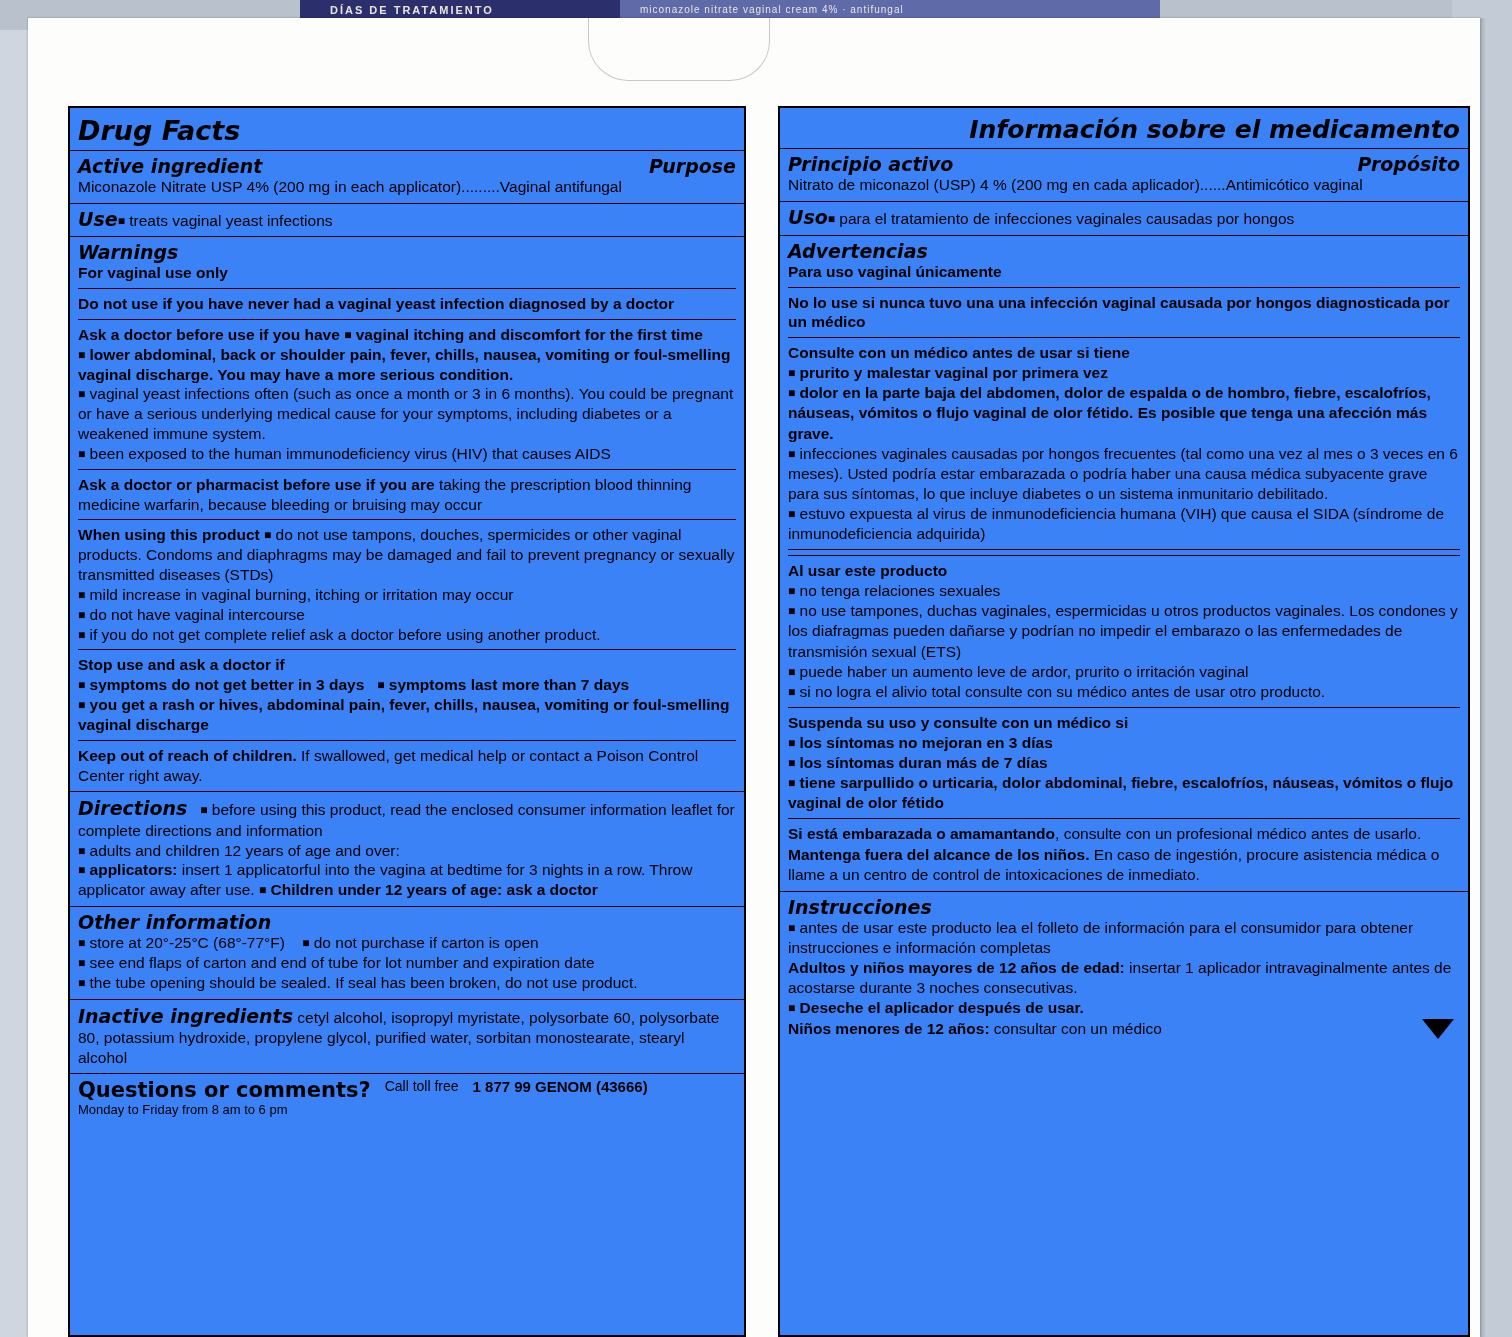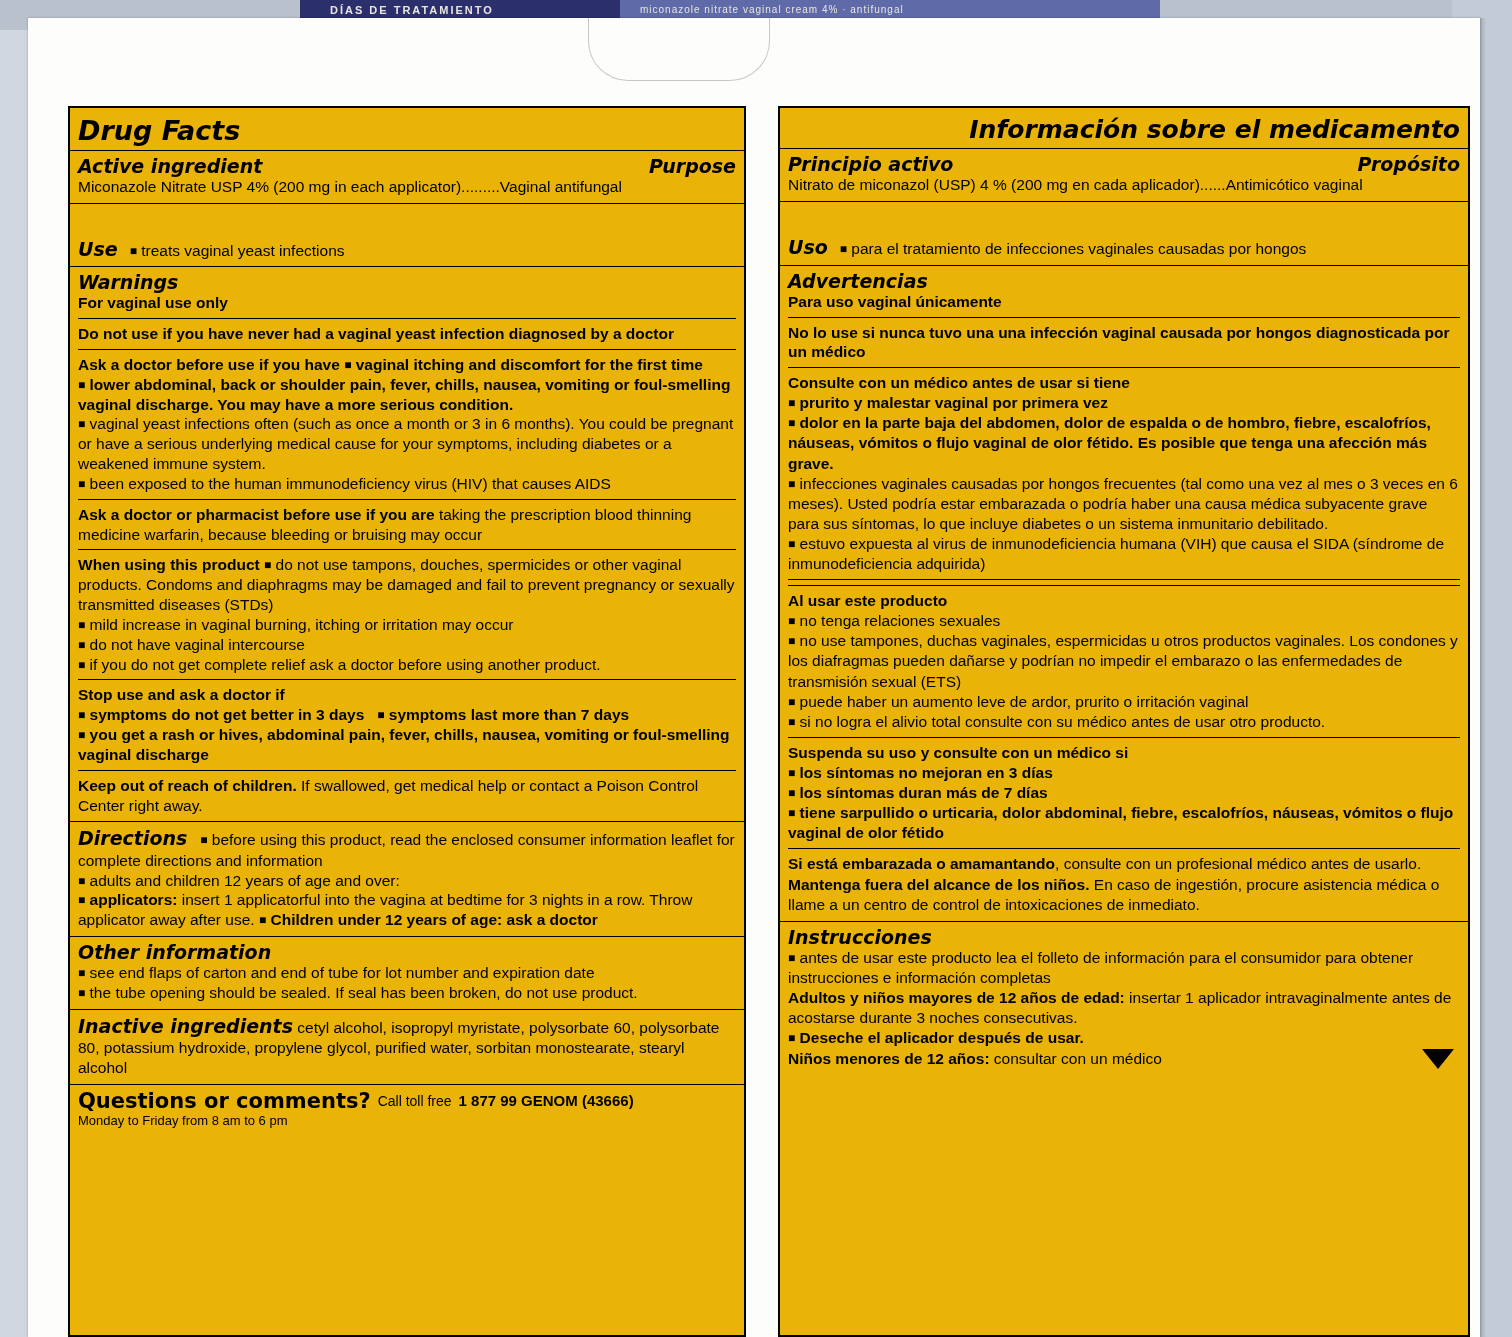--- a/index.html
+++ b/index.html
@@ -40,21 +40,21 @@
     position:absolute;left:560px;top:0px;width:180px;height:62px;
     border:1px solid #c8c8c8;border-top:none;
     border-radius:0 0 40px 40px;
     background:#fdfdfb;
   }
 
   .panel{
     position:absolute;top:88px;
     border:2px solid #000;
     box-sizing:border-box;
-    background:#eab308;
+    background:#3b82f6;
   }
   #panel-en{left:40px;width:678px;height:1231px;}
   #panel-es{left:750px;width:692px;height:1231px;}
 
   .blk{
     border-bottom:1px solid #000;
     padding:4px 8px 6px 8px;
   }
   .blk.last{border-bottom:none;}
 
@@ -66,28 +66,28 @@
   }
   .title-es{font-size:25px;text-align:right;}
   .sub{
     font-family:"DejaVu Sans", sans-serif;
     font-style:italic;font-weight:bold;font-size:19px;
   }
   .sub-row{display:flex;justify-content:space-between;align-items:baseline;}
   .txt{font-size:15.5px;line-height:1.28;}
   .b{font-weight:bold;}
   .sq{font-size:12px;vertical-align:1px;}
-  .row-inline{display:flex;gap:12px;align-items:baseline;margin-top:30px;}
+  .row-inline{display:flex;gap:0;align-items:baseline;}
   .thin-line{height:0;border-top:1px solid #000;margin:5px 0;}
   .hdr-line{font-weight:bold;font-size:15.5px;line-height:1.28;}
 
   
   .es .txt{font-size:15.5px;line-height:1.3;}
 
-  .qline{display:flex;align-items:center;gap:7px;}
+  .qline{display:flex;align-items:flex-start;gap:14px;}
   .q-title{font-family:"DejaVu Sans",sans-serif;font-weight:bold;font-size:21px;}
   .q-small{font-size:14px;}
   .q-num{font-weight:bold;font-size:15px;}
 
   .triangle{
     position:absolute;right:14px;bottom:6px;width:0;height:0;
     border-left:16px solid transparent;border-right:16px solid transparent;border-top:20px solid #000;
   }
   .bottom-note{font-size:13px;}
 </style>
@@ -204,20 +204,26 @@
         <span class="b">applicators:</span><span> insert 1 applicatorful into the vagina at bedtime for 3 nights in a row. Throw applicator away after use.</span>
         <span class="sq">■</span>
         <span class="b">Children under 12 years of age: ask a doctor</span>
       </div>
     </div>
 
     <div class="blk">
       <div class="sub">Other information</div>
       <div class="txt">
         <span class="sq">■</span>
+        <span>store at 20°-25°C (68°-77°F)</span>
+        &nbsp;&nbsp;&nbsp;<span class="sq">■</span>
+        <span>do not purchase if carton is open</span>
+      </div>
+      <div class="txt">
+        <span class="sq">■</span>
         <span>see end flaps of carton and end of tube for lot number and expiration date</span>
       </div>
       <div class="txt">
         <span class="sq">■</span>
         <span>the tube opening should be sealed.  If seal has been broken, do not use product.</span>
       </div>
     </div>
 
     <div class="blk">
       <div class="txt">

